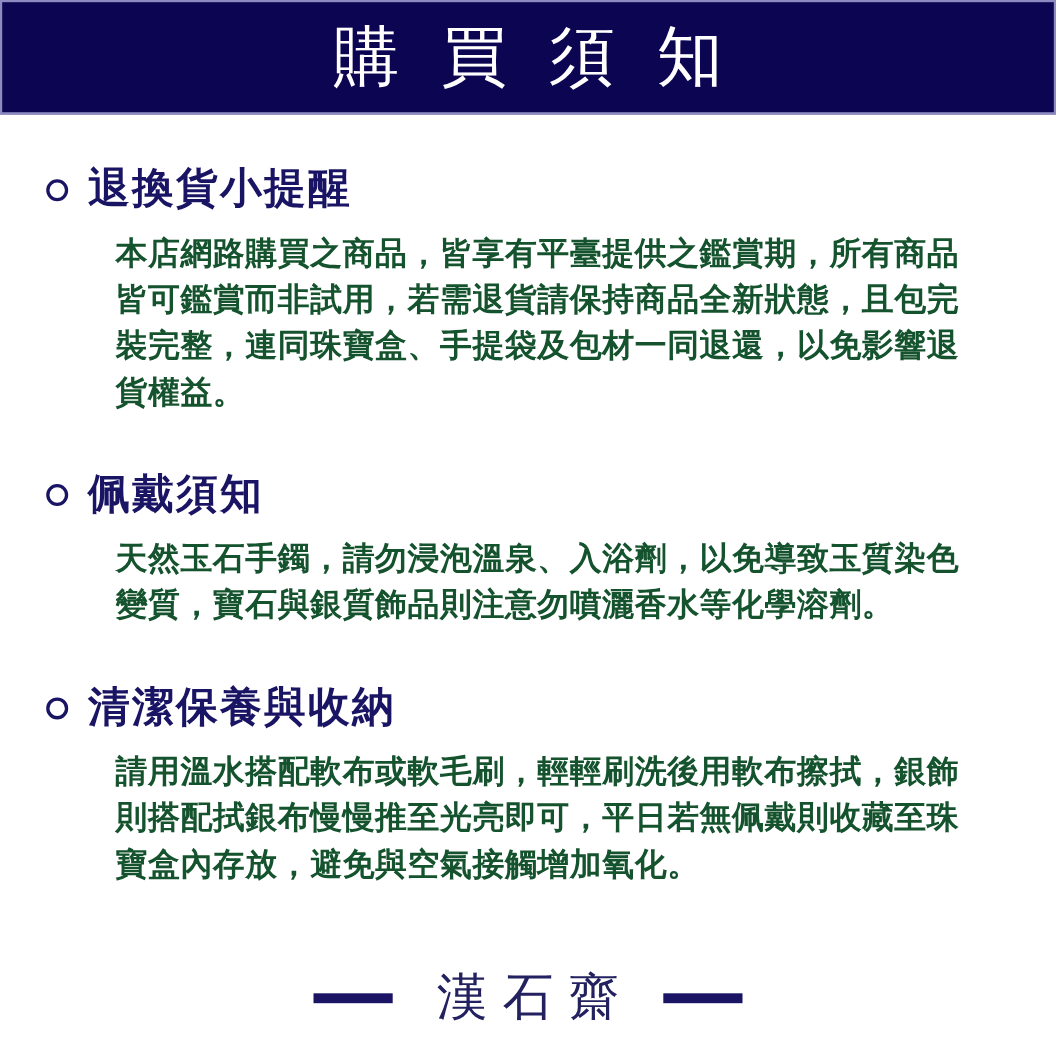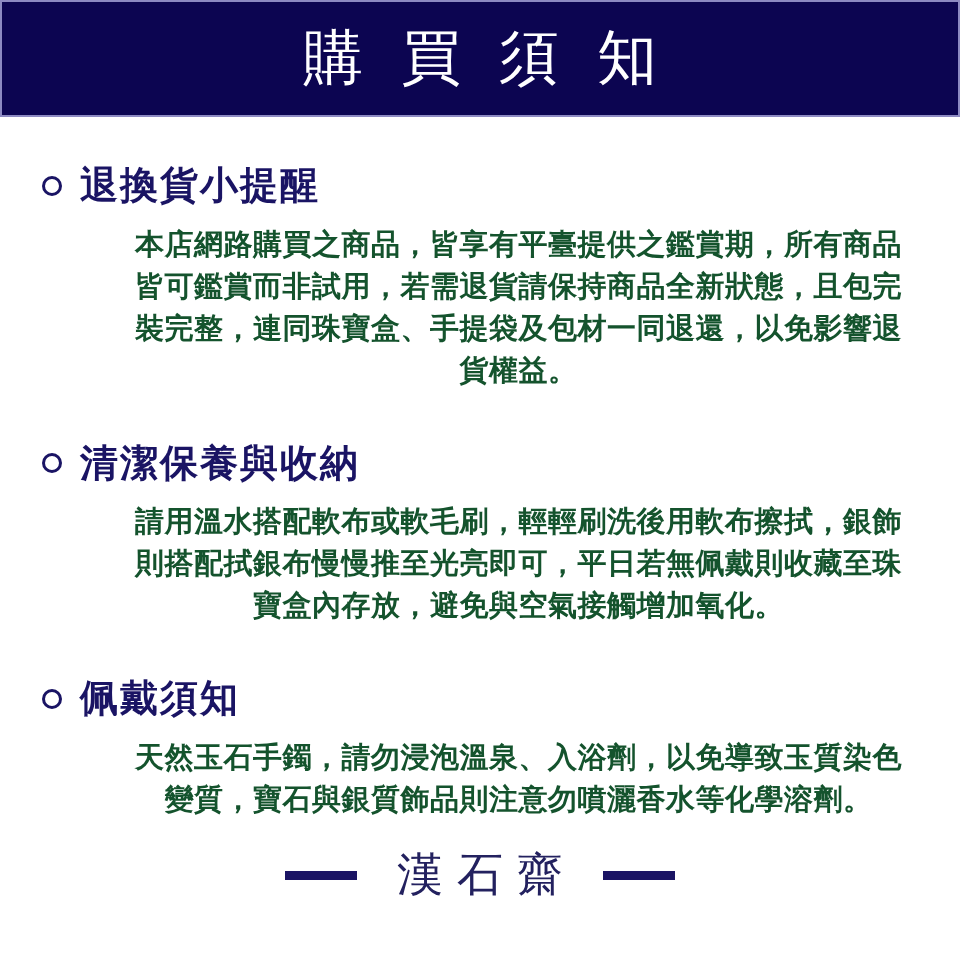--- a/index.html
+++ b/index.html
@@ -12,21 +12,21 @@
     background: #ffffff;
     overflow: hidden;
     font-family: "Liberation Sans", sans-serif;
     position: relative;
   }
 
   
   .banner {
     box-sizing: border-box;
     width: 960px;
-    height: 117px;
+    height: 104px;
     background: #0c0551;
     border: 2px solid #8d8ac2;
     display: flex;
     align-items: center;
     justify-content: center;
   }
   .banner-title {
     color: #ffffff;
     font-size: 60px;
     font-weight: 500;
@@ -34,21 +34,20 @@
     text-indent: 38px;
     white-space: nowrap;
   }
 
   
   .content {
     padding: 46px 28px 0 42px;
   }
   .section {
     margin-bottom: 50px;
-    text-align: center;
   }
   .section-heading {
     display: flex;
     align-items: center;
     gap: 18px;
     color: #1a1464;
     font-size: 38px;
     font-weight: 700;
     letter-spacing: 2px;
     line-height: 1.2;
@@ -69,21 +68,21 @@
     letter-spacing: 0.5px;
     line-height: 42px;
     white-space: pre-line;
   }
 
   
   .footer {
     position: absolute;
     left: 0;
     right: 0;
-    top: 844px;
+    top: 876px;
     display: flex;
     align-items: center;
     justify-content: center;
     gap: 26px;
   }
   .footer-dash {
     width: 72px;
     height: 9px;
     background: #1b1464;
   }
@@ -113,34 +112,34 @@
     </div>
     <div class="section-body">本店網路購買之商品，皆享有平臺提供之鑑賞期，所有商品
 皆可鑑賞而非試用，若需退貨請保持商品全新狀態，且包完
 裝完整，連同珠寶盒、手提袋及包材一同退還，以免影響退
 貨權益。</div>
   </section>
 
   <section class="section">
     <div class="section-heading">
       <span class="bullet-ring"></span>
+      <span>佩戴須知</span>
+    </div>
+    <div class="section-body">天然玉石手鐲，請勿浸泡溫泉、入浴劑，以免導致玉質染色
+變質，寶石與銀質飾品則注意勿噴灑香水等化學溶劑。</div>
+  </section>
+
+  <section class="section">
+    <div class="section-heading">
+      <span class="bullet-ring"></span>
       <span>清潔保養與收納</span>
     </div>
     <div class="section-body">請用溫水搭配軟布或軟毛刷，輕輕刷洗後用軟布擦拭，銀飾
 則搭配拭銀布慢慢推至光亮即可，平日若無佩戴則收藏至珠
 寶盒內存放，避免與空氣接觸增加氧化。</div>
-  </section>
-
-  <section class="section">
-    <div class="section-heading">
-      <span class="bullet-ring"></span>
-      <span>佩戴須知</span>
-    </div>
-    <div class="section-body">天然玉石手鐲，請勿浸泡溫泉、入浴劑，以免導致玉質染色
-變質，寶石與銀質飾品則注意勿噴灑香水等化學溶劑。</div>
   </section>
 
 </main>
 
 <footer class="footer">
   <span class="footer-dash"></span>
   <span class="footer-brand">漢石齋</span>
   <span class="footer-dash"></span>
 </footer>
 

